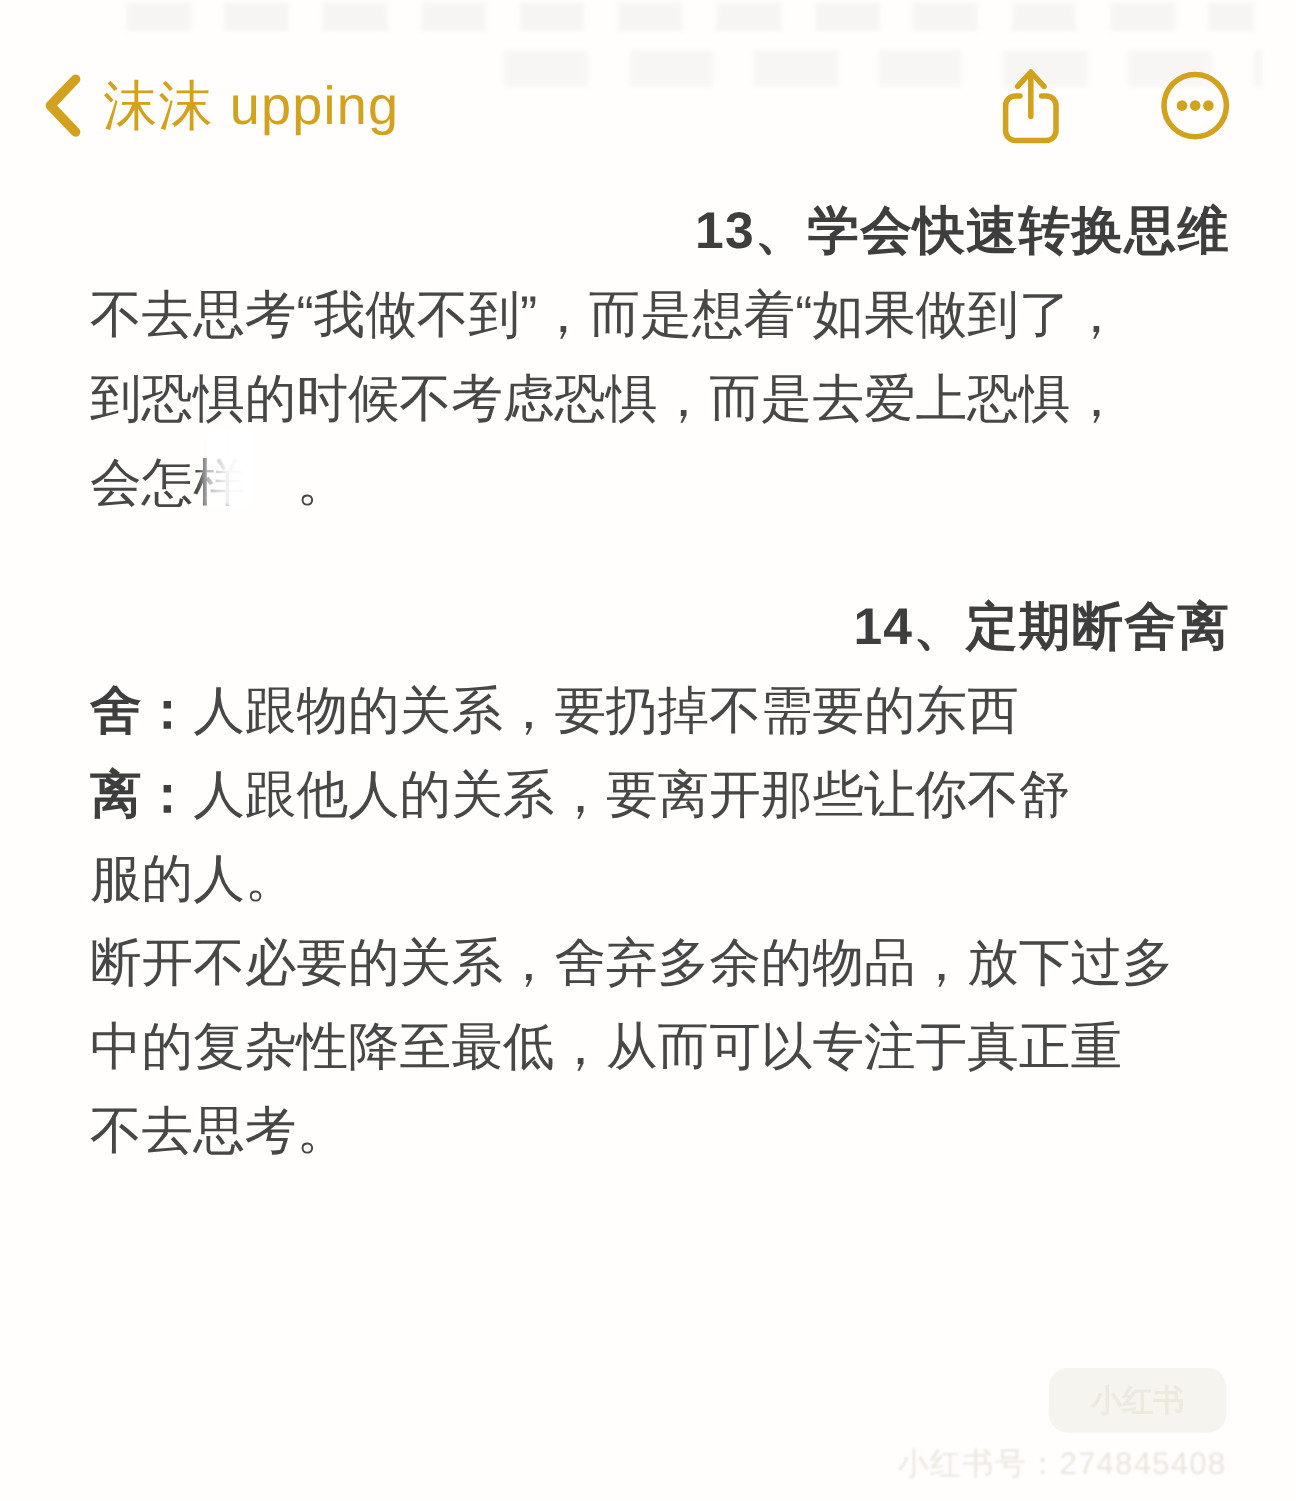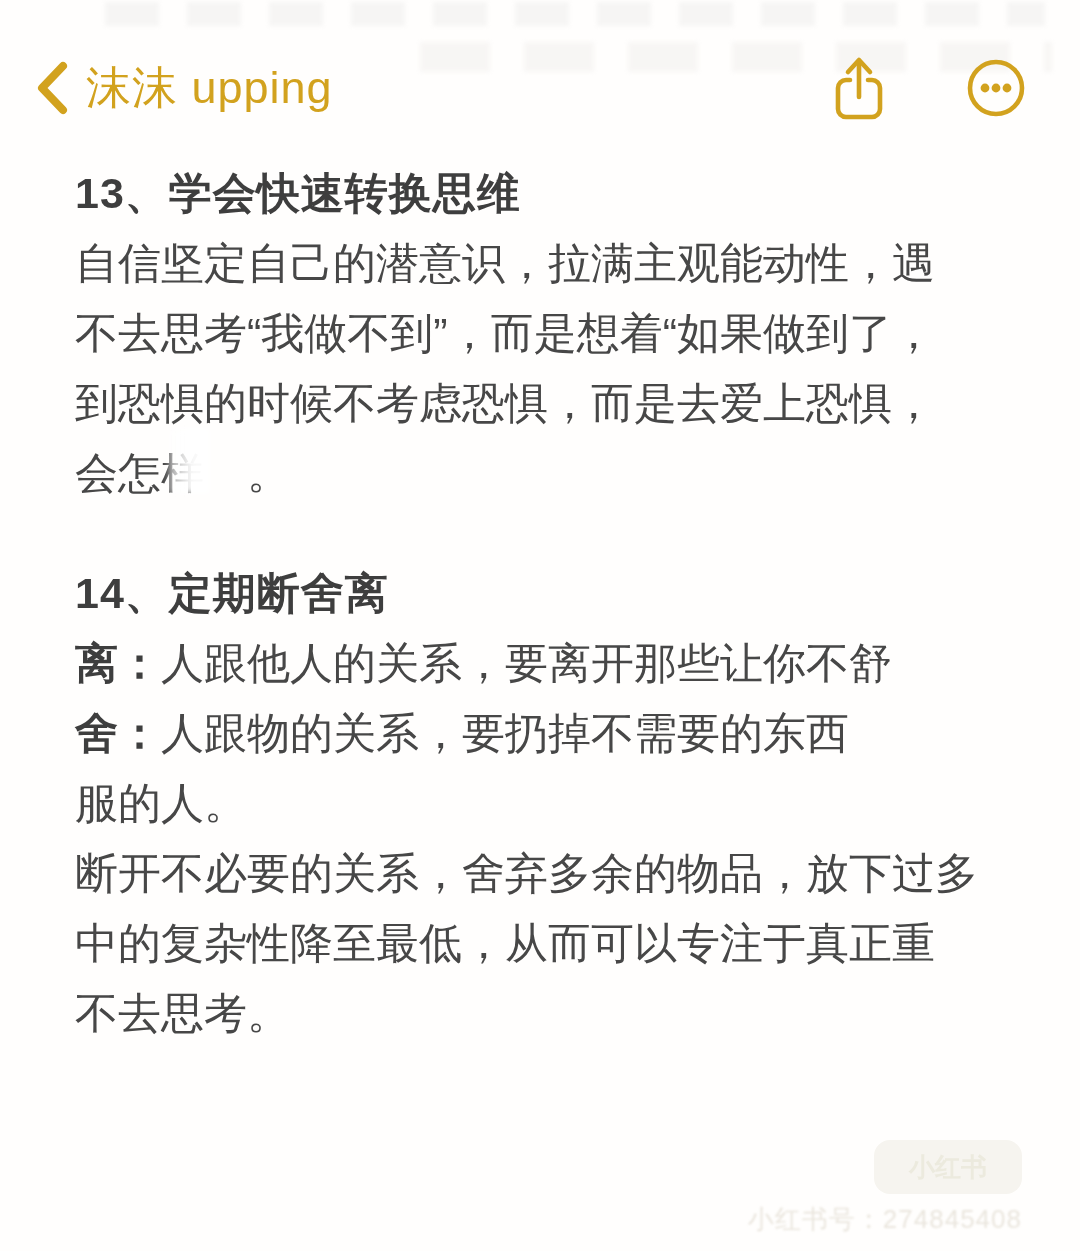--- a/index.html
+++ b/index.html
@@ -37,21 +37,21 @@
   .nav-actions { display: flex; align-items: center; gap: 76px; }
   .icon-btn { background: none; border: none; padding: 0; cursor: pointer; line-height: 0; }
 
   
   .note {
     position: absolute; top: 158px; left: 75px; right: 55px;
     color: #474747;
     font-size: 43px; line-height: 70px;
   }
   .line { white-space: nowrap; height: 70px; }
-  .line.heading { font-weight: 700; color: #3e3e3e; letter-spacing: 1px; }
+  .line.heading { font-weight: 700; color: #3e3e3e; letter-spacing: 1px; text-align: right; }
   .line.gap { height: 50px; }
   .bold { font-weight: 700; color: #3e3e3e; }
 
   
   .smudge { position: relative; display: inline-block; }
   .smudge::after {
     content: ""; position: absolute; left: 8px; top: -10px; right: -6px; bottom: 14px;
     background: linear-gradient(to right, rgba(255,255,255,0.55), rgba(255,255,255,0.97) 55%);
     filter: blur(3px);
   }
@@ -104,28 +104,27 @@
           <circle cx="19" cy="30" r="4.4" fill="#d2a21e"></circle>
           <circle cx="30" cy="30" r="4.4" fill="#d2a21e"></circle>
           <circle cx="41" cy="30" r="4.4" fill="#d2a21e"></circle>
         </svg>
       </button>
     </div>
   </header>
 
   <main class="note" id="note">
       <div class="line heading"><span class="bold">13、学会快速转换思维</span></div>
-      <div class="line body"><span>自信坚定自己的潜意识，拉满主观能动性，遇</span></div>
       <div class="line body"><span>不去思考“我做不到”，而是想着“如果做到了，</span></div>
       <div class="line body"><span>到恐惧的时候不考虑恐惧，而是去爱上恐惧，</span></div>
       <div class="line body"><span>会怎</span><span class="smudge">样</span><span>　。</span></div>
       <div class="line gap"></div>
       <div class="line heading"><span class="bold">14、定期断舍离</span></div>
+      <div class="line body"><span class="bold">舍：</span><span>人跟物的关系，要扔掉不需要的东西</span></div>
       <div class="line body"><span class="bold">离：</span><span>人跟他人的关系，要离开那些让你不舒</span></div>
-      <div class="line body"><span class="bold">舍：</span><span>人跟物的关系，要扔掉不需要的东西</span></div>
       <div class="line body"><span>服的人。</span></div>
       <div class="line body"><span>断开不必要的关系，舍弃多余的物品，放下过多</span></div>
       <div class="line body"><span>中的复杂性降至最低，从而可以专注于真正重</span></div>
       <div class="line body"><span>不去思考。</span></div>
     </main>
 
   <div class="watermark">
     <div class="wm-badge">小红书</div>
     <div class="wm-id">小红书号：274845408</div>
   </div>

